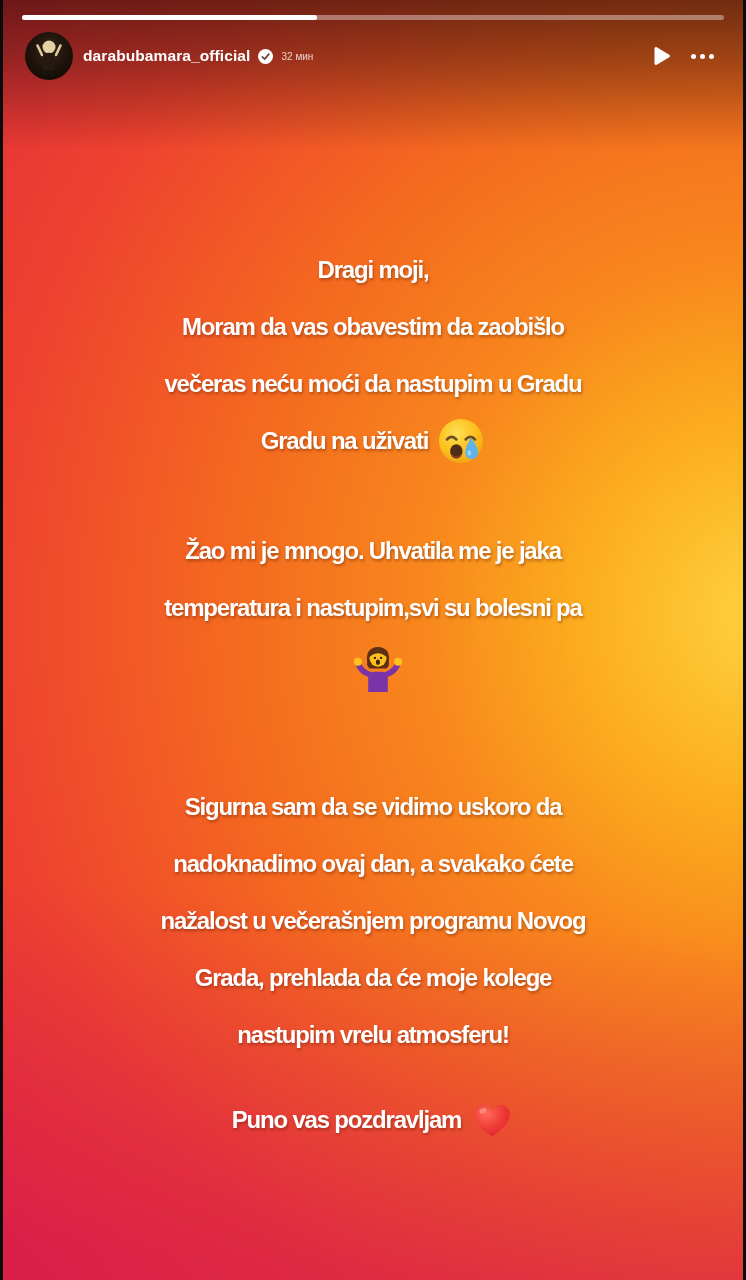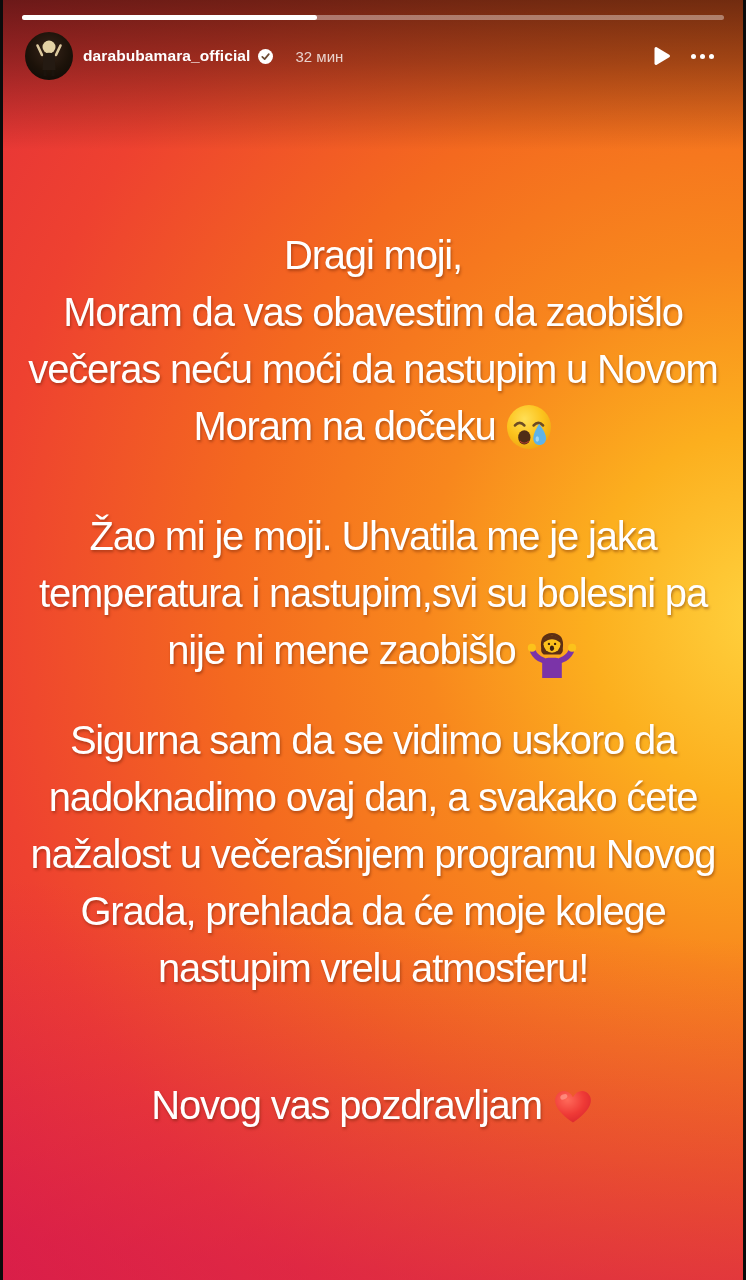--- a/index.html
+++ b/index.html
@@ -27,32 +27,33 @@
   .header{position:absolute;top:30px;left:0;right:12px;height:52px;}
   .avatar{
     position:absolute;left:22px;top:2px;width:48px;height:48px;border-radius:50%;
     background:radial-gradient(circle at 50% 38%, #362419 0%, #1c1209 55%, #0c0806 100%);
     overflow:hidden;
   }
   .avatar svg{display:block;width:100%;height:100%;}
   .user-row{position:absolute;left:80px;top:0;height:52px;display:flex;align-items:center;gap:7px;}
   .username{color:#fff;font-size:15.5px;font-weight:700;letter-spacing:0.1px;}
   .verified{display:inline-flex;}
-  .timestamp{color:rgba(255,255,255,0.78);font-size:15px;margin-left:16px;}
+  .timestamp{color:rgba(255,255,255,0.78);font-size:10px;margin-left:2px;}
   .actions{position:absolute;right:17px;top:0;height:52px;display:flex;align-items:center;gap:20px;}
   .play-btn svg,.verified svg{display:block;}
   .more-btn{display:flex;align-items:center;gap:4px;}
   .more-btn i{display:block;width:5px;height:5px;border-radius:50%;background:#fff;}
   
   .tblock{
-    position:absolute;left:0;right:0;color:#fff;font-weight:400;
-    font-size:40px;letter-spacing:-1.2px;line-height:57px;
+    position:absolute;left:0;right:0;color:#fff;font-weight:700;
+    font-size:24px;letter-spacing:-1.2px;line-height:57px;
     text-shadow:1px 2px 3px rgba(95,28,4,0.45);
+    margin-top:14px;
   }
-  .b1{top:227px}.b2{top:508px}.b3{top:712px}.b4{top:1077px}
+  .b1{top:227px}.b2{top:508px}.b3{top:764px}.b4{top:1077px}
   .line{height:57px;display:flex;align-items:center;justify-content:center;white-space:nowrap;}
   .emoji{display:inline-flex;margin-left:9px;}
   .emoji svg{display:block;}
 </style>
 </head>
 <body>
 
 <div class="stage">
   <div class="story">
 
@@ -95,24 +96,24 @@
     </div>
 
     <div class="tblock b1">
       <div class="line">
           <span>Dragi moji,</span>
         </div>
       <div class="line">
           <span>Moram da vas obavestim da zaobišlo</span>
         </div>
       <div class="line">
-          <span>večeras neću moći da nastupim u Novom</span>
+          <span>večeras neću moći da nastupim u Gradu</span>
         </div>
       <div class="line">
-        <span>Moram na dočeku</span>
+        <span>Gradu na uživati</span>
         <span class="emoji">
           <svg width="48" height="48" viewBox="0 0 36 36">
             <defs>
               <radialGradient id="gy" cx="40%" cy="32%" r="75%">
                 <stop offset="0%" stop-color="#ffdf56"></stop>
                 <stop offset="55%" stop-color="#fcc31d"></stop>
                 <stop offset="100%" stop-color="#eda312"></stop>
               </radialGradient>
             </defs>
             <circle cx="18" cy="18" r="16.5" fill="url(#gy)"></circle>
@@ -123,27 +124,26 @@
             <path d="M25.6 15.5 C28.8 20 30.8 23.6 30.8 26.4 C30.8 29.4 28.6 31.5 25.9 31.5
                      C23.2 31.5 21.2 29.4 21.2 26.4 C21.2 23.6 22.9 19.9 25.6 15.5 Z" fill="#5fb3e8"></path>
             <ellipse cx="24.2" cy="27" rx="1.3" ry="2" fill="#a8dbf7" opacity="0.85"></ellipse>
           </svg>
         </span>
       </div>
     </div>
 
     <div class="tblock b2">
       <div class="line">
-          <span>Žao mi je moji. Uhvatila me je jaka</span>
+          <span>Žao mi je mnogo. Uhvatila me je jaka</span>
         </div>
       <div class="line">
           <span>temperatura i nastupim,svi su bolesni pa</span>
         </div>
       <div class="line">
-        <span>nije ni mene zaobišlo</span>
         <span class="emoji">
           <svg width="54" height="54" viewBox="0 0 44 44">
             <path d="M14.5 29.5 Q9 27.5 6.5 22.5" fill="none" stroke="#7b34a8" stroke-width="4.6" stroke-linecap="round"></path>
             <path d="M29.5 29.5 Q35 27.5 37.5 22.5" fill="none" stroke="#7b34a8" stroke-width="4.6" stroke-linecap="round"></path>
             <circle cx="5.6" cy="19.3" r="3.3" fill="#fcc21b"></circle>
             <circle cx="38.4" cy="19.3" r="3.3" fill="#fcc21b"></circle>
             <path d="M14 44 L14 33 Q14 27.5 19 27.5 L25 27.5 Q30 27.5 30 33 L30 44 Z" fill="#7b34a8"></path>
             <path d="M13.2 20 Q11.5 7.8 22 7.4 Q32.5 7.8 30.8 20 Q31.3 23.2 28.8 24.8 L15.2 24.8 Q12.7 23.2 13.2 20 Z" fill="#5d2f14"></path>
             <circle cx="22" cy="16.5" r="6.9" fill="#fcc21b"></circle>
             <path d="M15.1 15.2 Q15.8 9.4 22 9.4 Q28.2 9.4 28.9 15.2 Q25 12.4 22 12.4 Q19 12.4 15.1 15.2 Z" fill="#5d2f14"></path>
@@ -168,21 +168,21 @@
       <div class="line">
           <span>Grada, prehlada da će moje kolege</span>
         </div>
       <div class="line">
           <span>nastupim vrelu atmosferu!</span>
         </div>
     </div>
 
     <div class="tblock b4">
       <div class="line">
-        <span>Novog vas pozdravljam</span>
+        <span>Puno vas pozdravljam</span>
         <span class="emoji">
           <svg width="44" height="40" viewBox="0 0 36 32">
             <defs>
               <radialGradient id="gh" cx="35%" cy="28%" r="85%">
                 <stop offset="0%" stop-color="#ff6a5a"></stop>
                 <stop offset="55%" stop-color="#ef3a36"></stop>
                 <stop offset="100%" stop-color="#d7232c"></stop>
               </radialGradient>
             </defs>
             <path d="M18 29.5 C4.5 20.5 1.2 12.5 4.6 7.2 C8 2 15 2.8 18 8.8

